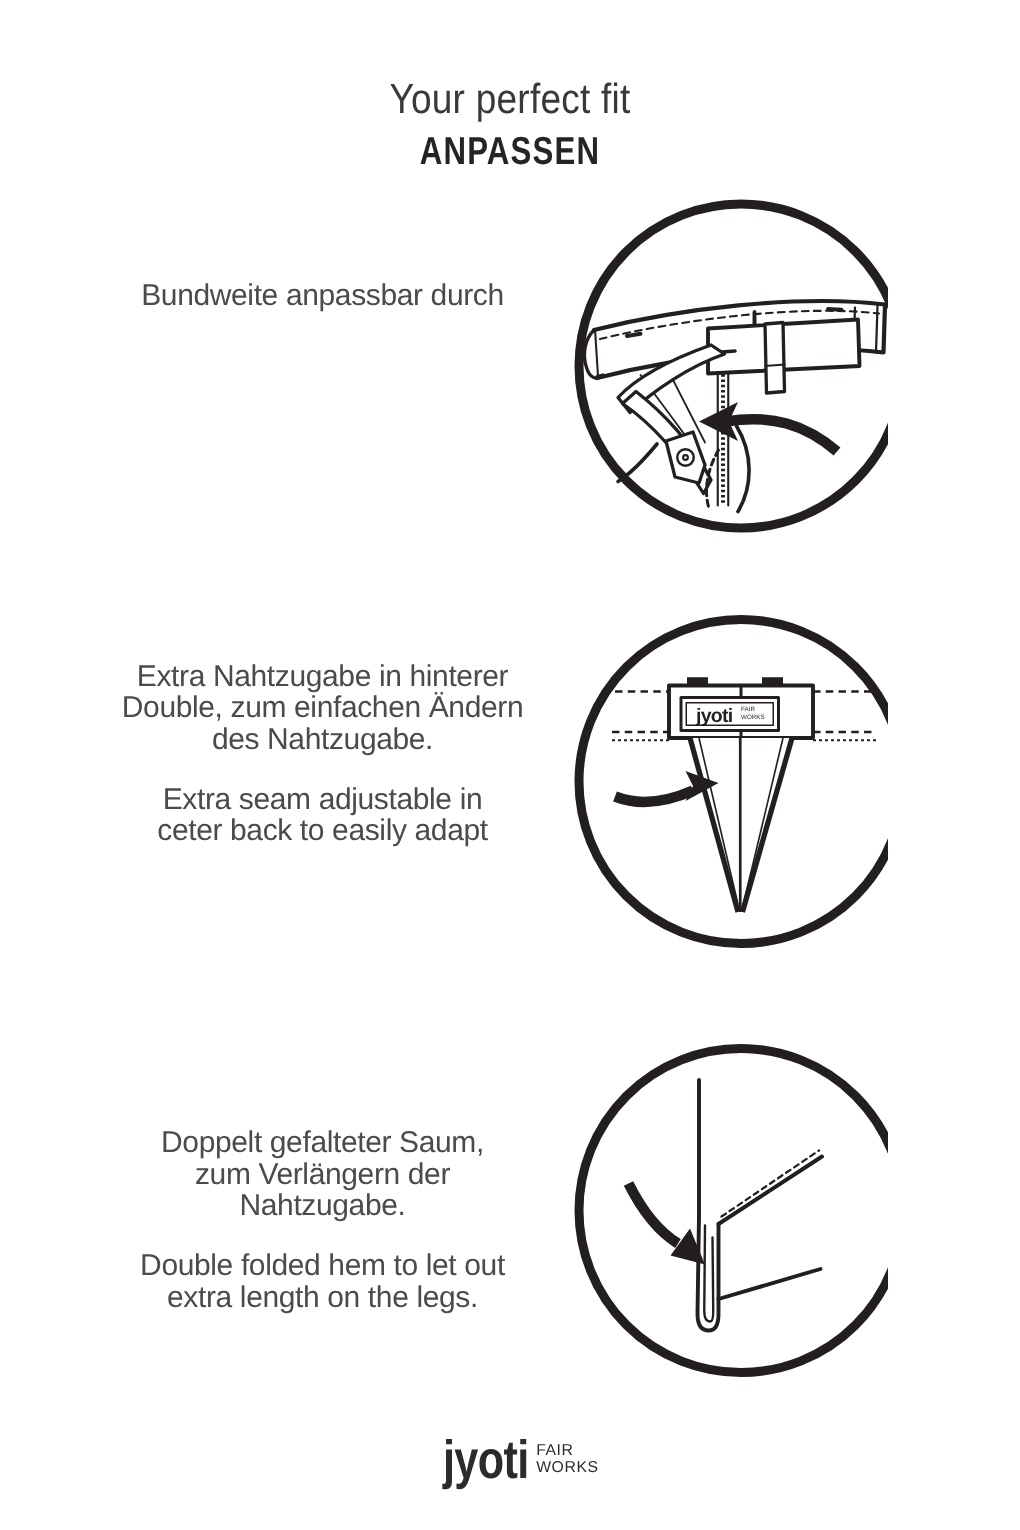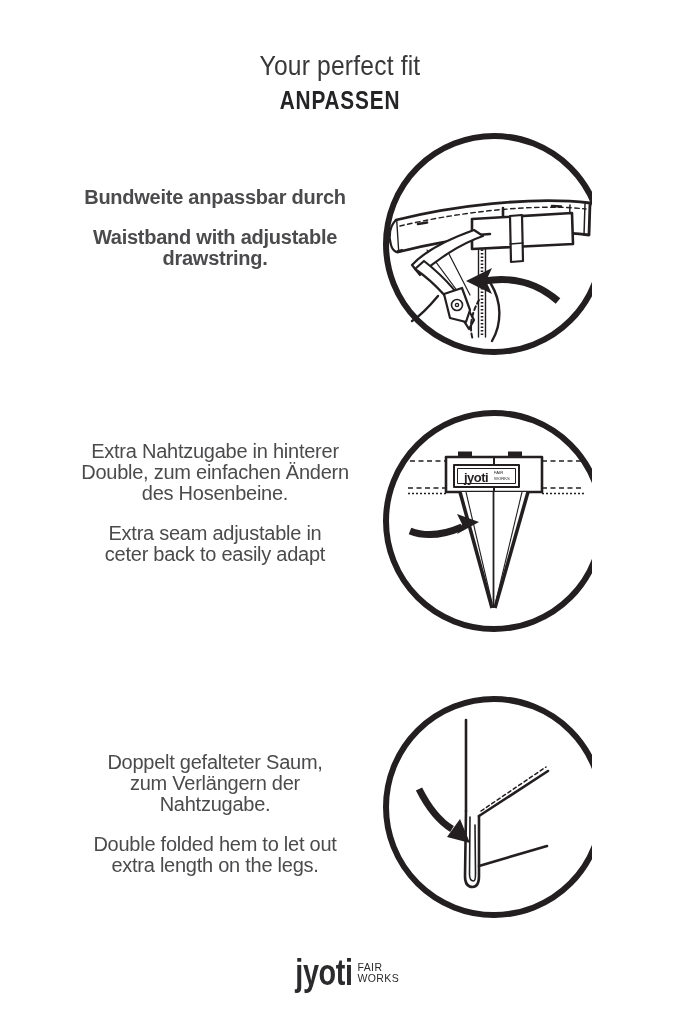--- a/index.html
+++ b/index.html
@@ -17,21 +17,21 @@
     position:absolute; top:86px; left:0; width:680px; text-align:center;
     font-size:26px; line-height:28px; font-weight:700; color:#242426;
     transform:scaleX(0.80); transform-origin:50% 50%; letter-spacing:1px;
   }
   
   .textblock {
     position:absolute; left:60px; width:310px; text-align:center;
     font-size:20px; line-height:21px; color:#4b4b4d; letter-spacing:-0.25px;
     font-weight:400;
   }
-  .tb1 { top:187px;font-weight:bold; }
+  .tb1 { top:187px; }
   .tb2 { top:441px; }
   .tb3 { top:752px; }
   .para.en { margin-top:19px; }
   .line { height:21px; }
   
   .illus { position:absolute; width:224px; height:224px; left:382px; }
   .il1 { top:132px; }
   .il2 { top:409px; }
   .il3 { top:695px; }
   svg { display:block; }
@@ -55,24 +55,20 @@
 
 <div class="page">
 
   <div class="subtitle">Your perfect fit</div>
   <div class="title">ANPASSEN</div>
 
   <div class="textblock tb1">
     <div class="para de">
       <div class="line">Bundweite anpassbar durch</div>
     </div>
-    <div class="para en">
-      <div class="line">Waistband with adjustable</div>
-      <div class="line">drawstring.</div>
-    </div>
   </div>
 
   <div class="illus il1">
     <svg viewBox="0 0 224 224" width="224" height="224">
       <circle cx="112" cy="112" r="108" fill="#ffffff" stroke="#231f20" stroke-width="6"></circle>
       <g stroke="#231f20" fill="none" stroke-linejoin="round" stroke-linecap="round">
 
         <path d="M 14,88 C 70,74 150,64 208,71 L 207,103 C 150,96 70,106 16,120 Z" fill="#ffffff" stroke-width="2.8"></path>
         <path d="M 14,88 C 8,94 6,104 9,113 C 11,120 16,122 20,118 L 16,119" stroke-width="2.2" fill="#ffffff"></path>
         <path d="M 188,73 L 187,102 M 203,72 L 202,103" stroke-width="1.5"></path>
@@ -105,21 +101,21 @@
         <path d="M 102,149 C 132,144 155,151 176,169" stroke="#231f20" stroke-width="7" fill="none" stroke-linecap="butt"></path>
         <polygon points="84,149 110,136 104,149 110,162" fill="#231f20"></polygon>
       </g>
     </svg>
   </div>
 
   <div class="textblock tb2">
     <div class="para de">
       <div class="line">Extra Nahtzugabe in hinterer</div>
       <div class="line">Double, zum einfachen Ändern</div>
-      <div class="line">des Hosenbeine.</div>
+      <div class="line">des Nahtzugabe.</div>
     </div>
     <div class="para en">
       <div class="line">Extra seam adjustable in</div>
       <div class="line">ceter back to easily adapt</div>
     </div>
   </div>
 
   <div class="illus il2">
     <svg viewBox="0 0 224 224" width="224" height="224">
       <circle cx="112" cy="112" r="108" fill="#ffffff" stroke="#231f20" stroke-width="6"></circle>

